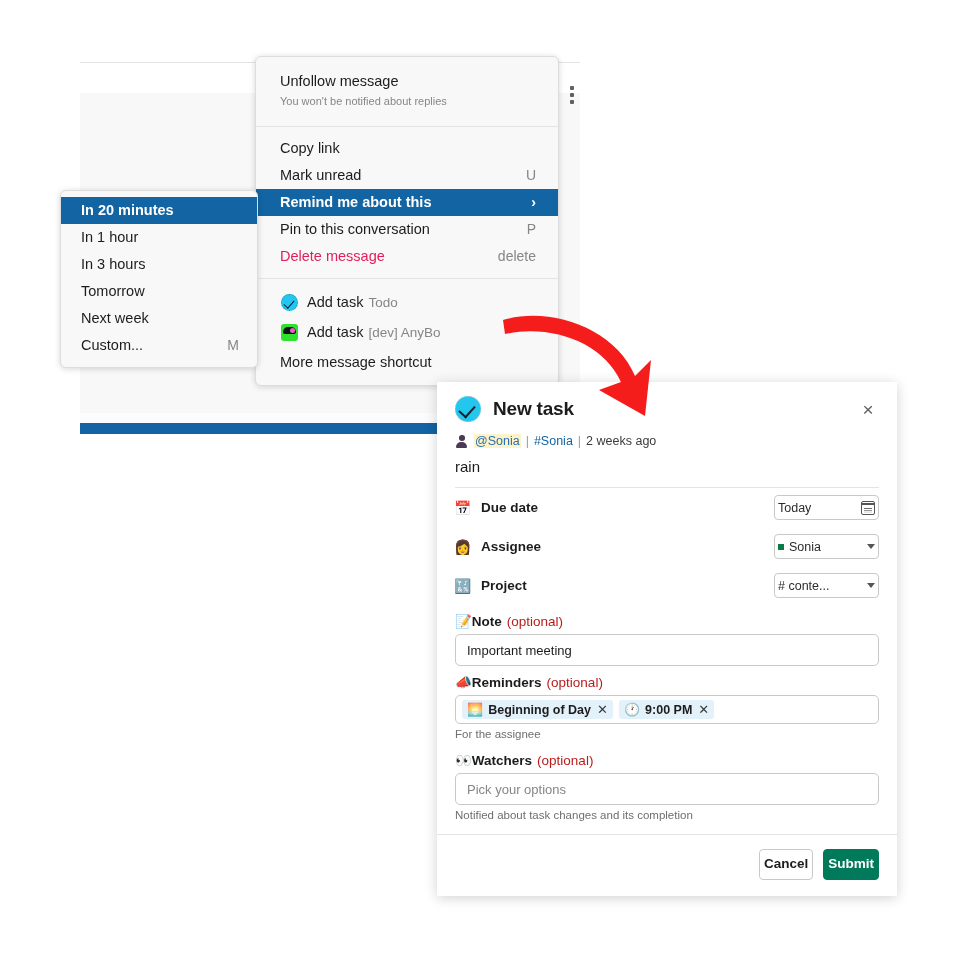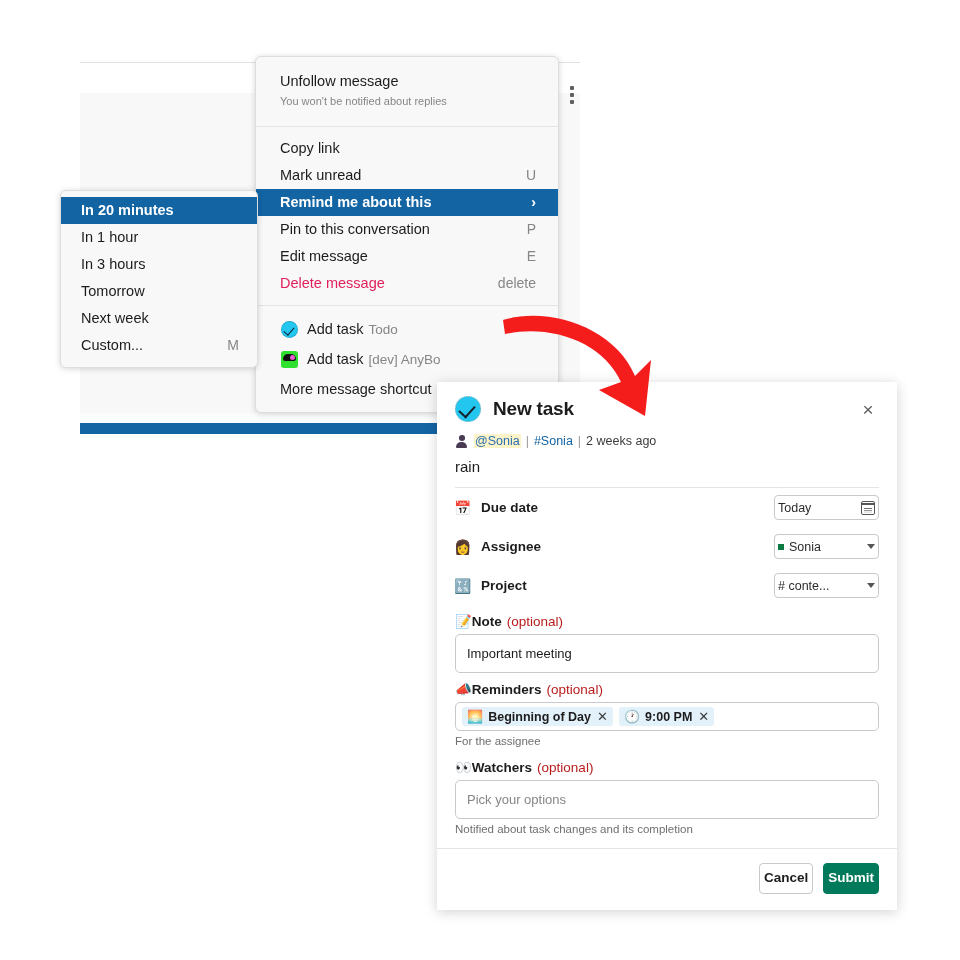--- a/index.html
+++ b/index.html
@@ -414,21 +414,21 @@
     display: flex;
     align-items: center;
     font-size: 13.5px;
     font-weight: bold;
     color: #1d1c1d;
     padding: 8px 0 5px 0;
   }
   .sec-label .opt { font-weight: normal; color: #b91c1c; margin-left: 5px; }
   .text-input {
     width: 100%;
-    height: 39px;
+    height: 32px;
     border: 1px solid #c9c9c9;
     border-radius: 5px;
     background: #fff;
     display: flex;
     align-items: center;
     padding: 0 11px;
     box-sizing: border-box;
     font-size: 13px;
     color: #1d1c1d;
   }
@@ -527,24 +527,20 @@
       <span class="label">Mark unread</span>
       <span class="accel">U</span>
     </div>
     <div class="menu-row selected">
       <span class="label">Remind me about this</span>
       <span class="accel">›</span>
     </div>
     <div class="menu-row">
       <span class="label">Pin to this conversation</span>
       <span class="accel">P</span>
-    </div>
-    <div class="menu-row">
-      <span class="label">Edit message</span>
-      <span class="accel">E</span>
     </div>
     <div class="menu-row danger">
       <span class="label">Delete message</span>
       <span class="accel">delete</span>
     </div>
   </div>
 
   <div class="menu-section">
     <div class="shortcut-row">
       <span class="sicon">

